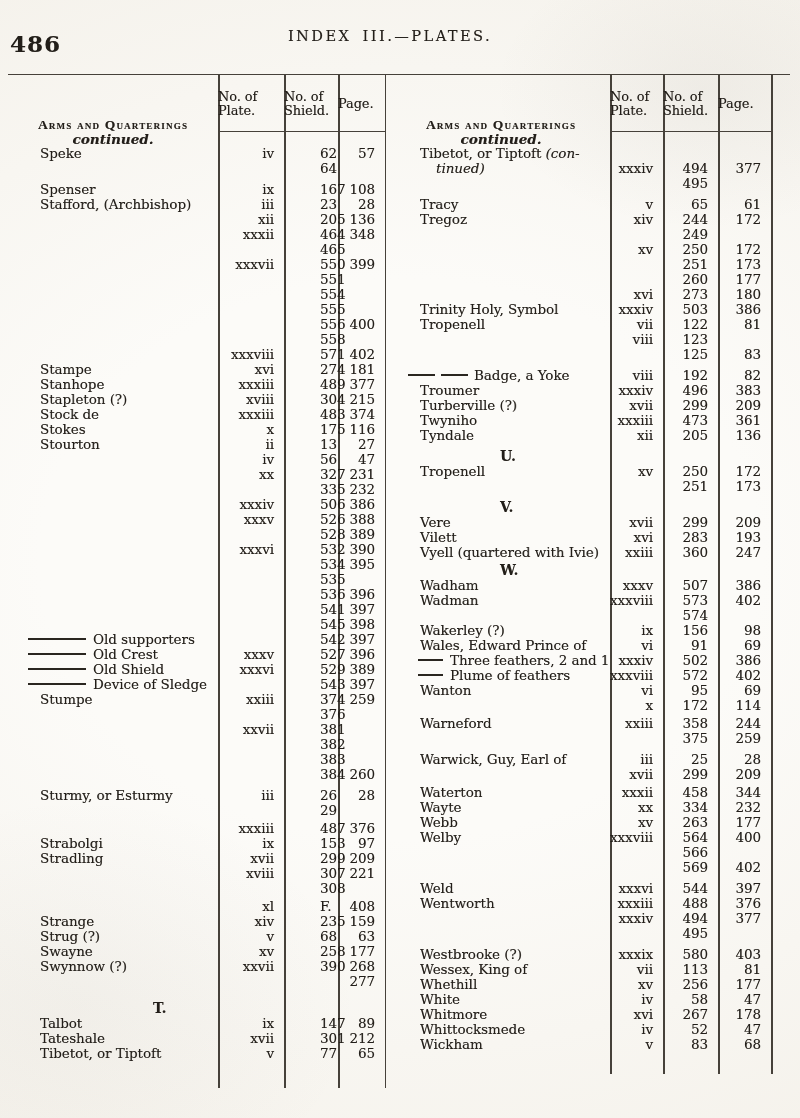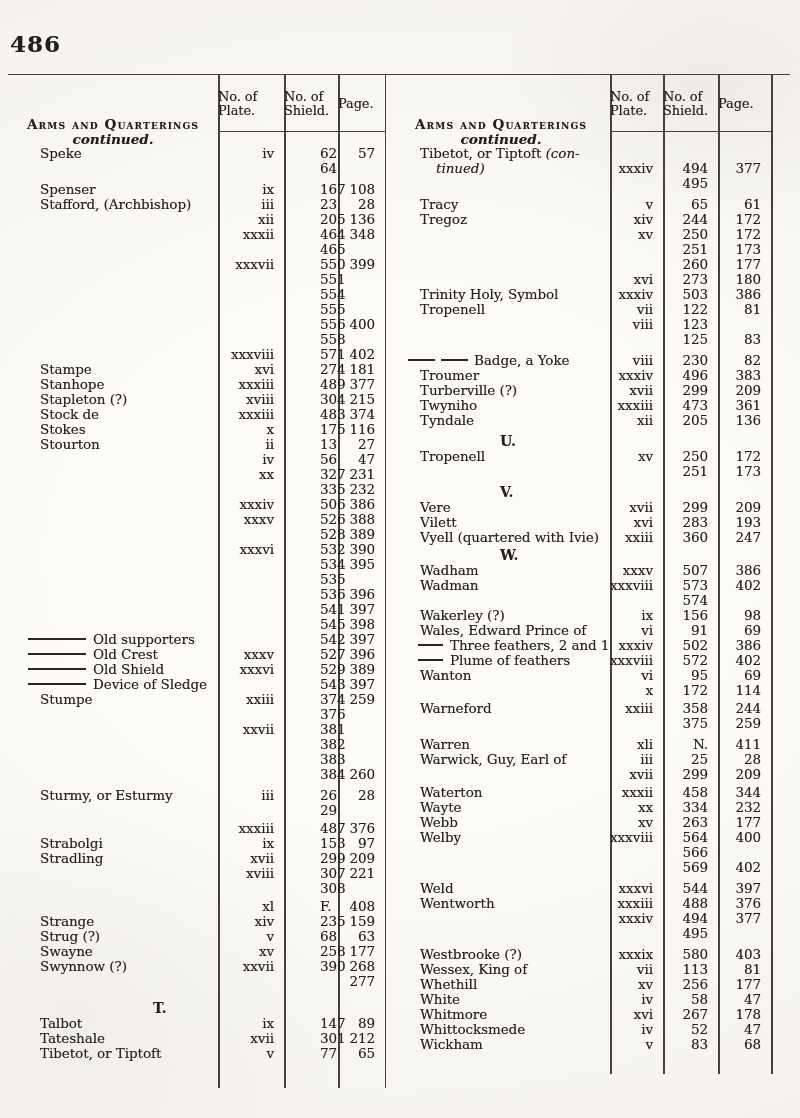--- a/index.html
+++ b/index.html
@@ -31,21 +31,21 @@
     font-size:12.8px;line-height:14px;}
   .half-l .cap-p{width:66px;} .half-l .cap-s{width:54px;} .half-l .cap-g{width:47px;}
   .half-r .cap-p{width:53px;} .half-r .cap-s{width:55px;} .half-r .cap-g{width:53px;}
   .caprule{position:absolute;top:56px;border-top:1.4px solid #46413a;}
   .half-l .caprule{left:210px;width:167px;}
   .half-r .caprule{left:218px;width:161px;}
 
   .title{position:absolute;top:42px;left:0;text-align:center;}
   .half-l .title{width:210px;}
   .half-r .title{width:218px;}
-  .t1{font-variant:small-caps;font-weight:700;font-size:13.5px;letter-spacing:1.2px;line-height:15px;}
+  .t1{font-variant:small-caps;font-weight:700;font-size:13.5px;letter-spacing:1.2px;line-height:15px;font-family:Liberation Serif, serif;}
   .t2{font-weight:700;font-style:italic;font-size:13.5px;line-height:14px;}
 
   .rows{position:absolute;top:71px;left:0;right:0;}
   .row{display:flex;height:15px;line-height:15.2px;font-size:13.4px;white-space:nowrap;}
   .row.gap{height:6px;} .row.gap.xs{height:3px;} .row.gap.l{height:12px;}
   .c{flex:0 0 auto;overflow:visible;}
   .half-l .c-n{width:210px;padding-left:32px;box-sizing:border-box;}
   .half-r .c-n{width:218px;padding-left:28px;box-sizing:border-box;}
   .half-l .c-p{width:66px;} .half-l .c-s{width:54px;padding-left:36px;} .half-l .c-g{width:47px;}
   .half-r .c-p{width:53px;} .half-r .c-s{width:55px;} .half-r .c-g{width:53px;}
@@ -61,20 +61,21 @@
   .dash.short{width:25px;margin-left:-2px;}
   .dash.dbl{width:27px;margin-left:0;margin-right:6px;}
   .dash.dbl:first-child{margin-left:-12px;}
 </style>
 </head>
 <body>
 
 <div class="page">
 
   <div class="pageno">486</div>
+  <div class="runhead">INDEX III.—PLATES.</div>
   <div class="toprule"></div>
 
   <div class="half half-l">
     <div class="vr" style="left:210px"></div>
     <div class="vr" style="left:276px"></div>
     <div class="vr" style="left:330px"></div>
     <div class="vr" style="left:376.5px"></div>
     <div class="caps">
       <div class="cap cap-p">
         <span>No. of</span>
@@ -506,20 +507,26 @@
           <div class="c c-g">61</div>
         </div>
         <div class="row">
           <div class="c c-n">Tregoz</div>
           <div class="c c-p">xiv</div>
           <div class="c c-s">244</div>
           <div class="c c-g">172</div>
         </div>
         <div class="row">
           <div class="c c-n"></div>
+          <div class="c c-p"></div>
+          <div class="c c-s">249</div>
+          <div class="c c-g"></div>
+        </div>
+        <div class="row">
+          <div class="c c-n"></div>
           <div class="c c-p">xv</div>
           <div class="c c-s">250</div>
           <div class="c c-g">172</div>
         </div>
         <div class="row">
           <div class="c c-n"></div>
           <div class="c c-p"></div>
           <div class="c c-s">251</div>
           <div class="c c-g">173</div>
         </div>
@@ -556,21 +563,21 @@
         <div class="row">
           <div class="c c-n"></div>
           <div class="c c-p"></div>
           <div class="c c-s">125</div>
           <div class="c c-g">83</div>
         </div>
         <div class="row gap "></div>
         <div class="row">
           <div class="c c-n"><span class="dash dbl"></span><span class="dash dbl"></span>Badge, a Yoke</div>
           <div class="c c-p">viii</div>
-          <div class="c c-s">230</div>
+          <div class="c c-s">192</div>
           <div class="c c-g">82</div>
         </div>
         <div class="row">
           <div class="c c-n">Troumer</div>
           <div class="c c-p">xxxiv</div>
           <div class="c c-s">496</div>
           <div class="c c-g">383</div>
         </div>
         <div class="row">
           <div class="c c-n">Turberville (?)</div>
@@ -703,26 +710,20 @@
           <div class="c c-g">244</div>
         </div>
         <div class="row">
           <div class="c c-n"></div>
           <div class="c c-p"></div>
           <div class="c c-s">375</div>
           <div class="c c-g">259</div>
         </div>
         <div class="row gap "></div>
         <div class="row">
-          <div class="c c-n">Warren</div>
-          <div class="c c-p">xli</div>
-          <div class="c c-s">N.</div>
-          <div class="c c-g">411</div>
-        </div>
-        <div class="row">
           <div class="c c-n">Warwick, Guy, Earl of</div>
           <div class="c c-p">iii</div>
           <div class="c c-s">25</div>
           <div class="c c-g">28</div>
         </div>
         <div class="row">
           <div class="c c-n"></div>
           <div class="c c-p">xvii</div>
           <div class="c c-s">299</div>
           <div class="c c-g">209</div>

